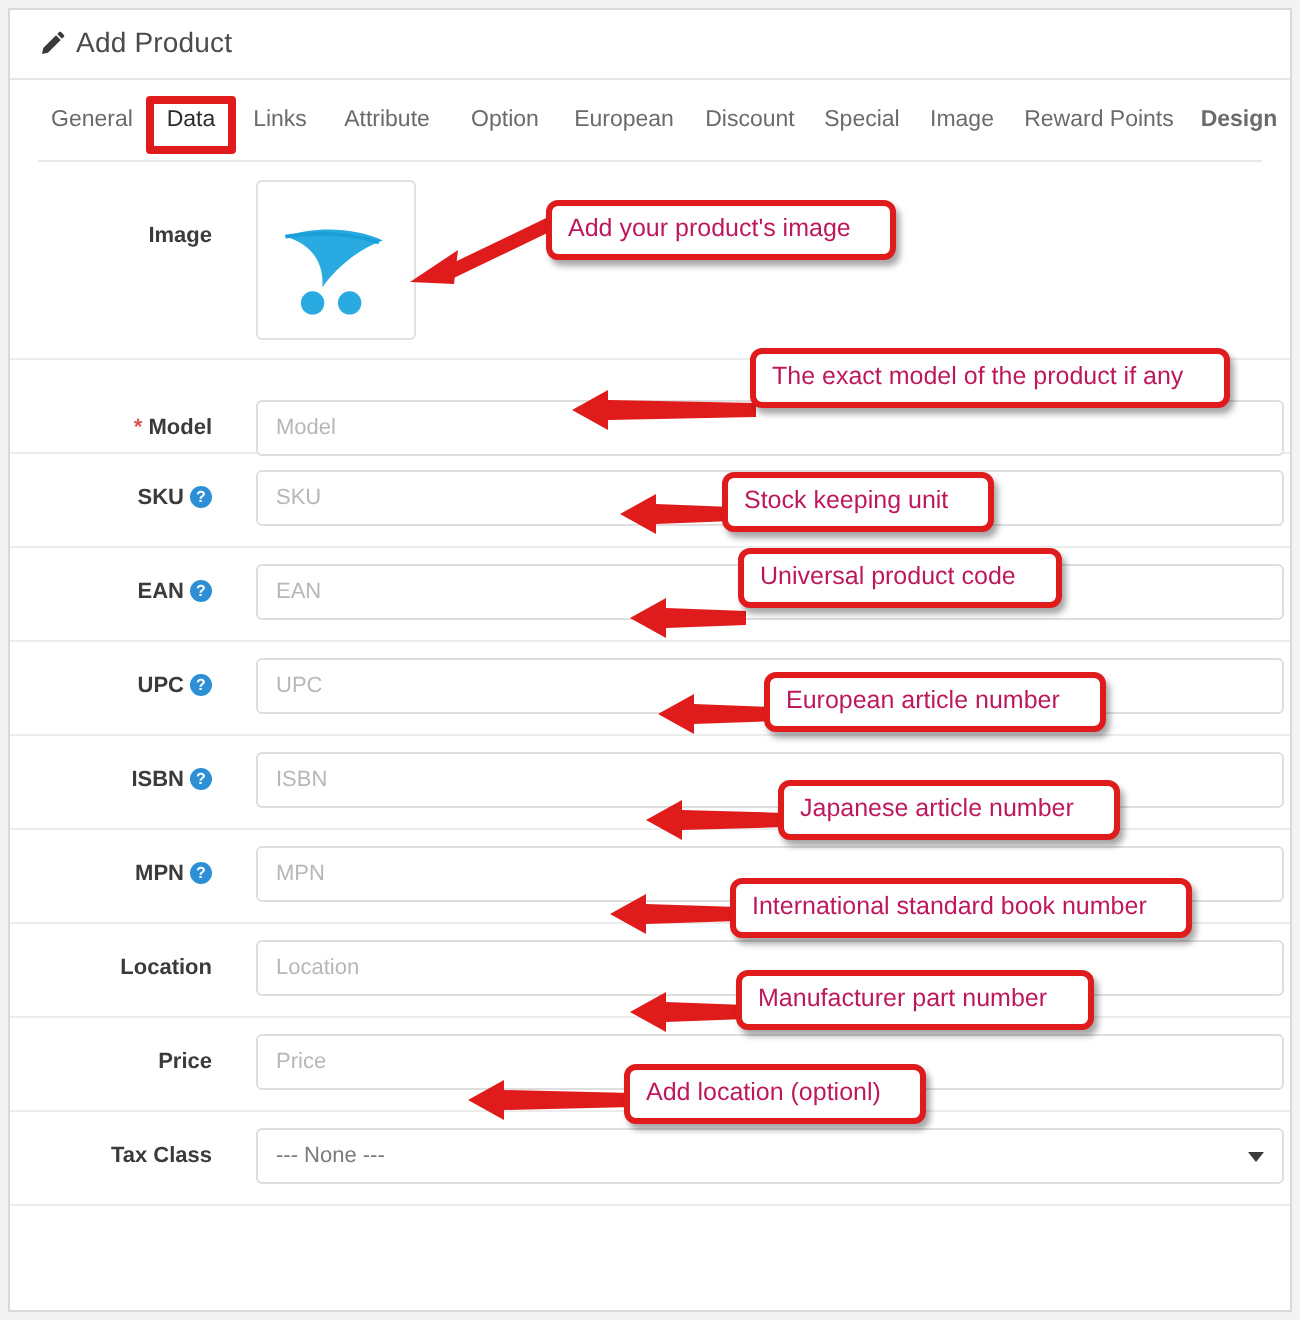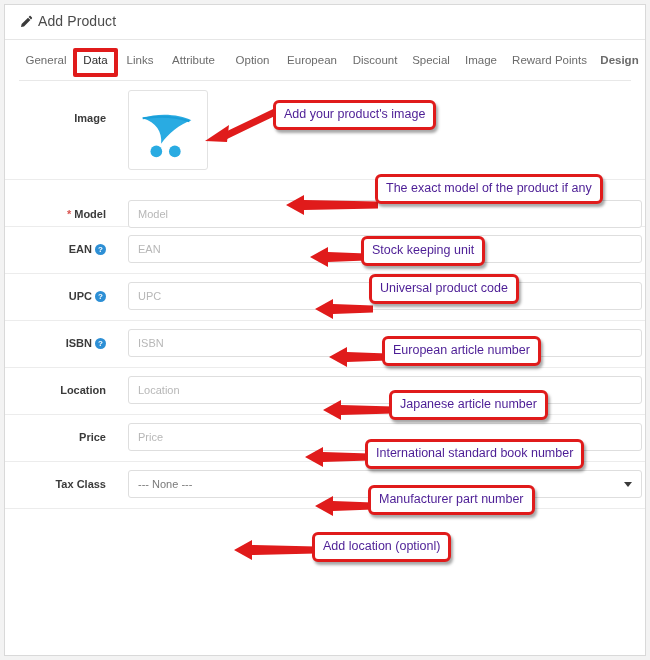--- a/index.html
+++ b/index.html
@@ -143,24 +143,24 @@
     background: #fff;
     cursor: pointer;
   }
 
   
   .anno {
     position: absolute;
     background: #ffffff;
     border: 3px solid #e01b1b;
     border-radius: 6px;
-    color: #4c1d95;
+    color: #be185d;
     font-size: 12.5px;
     line-height: 1;
-    padding: 5px 8px 6px 8px;
+    padding: 5px 20px 6px 8px;
     white-space: nowrap;
     box-shadow: 2px 3px 3px rgba(0,0,0,.35);
   }
   .arrow { position: absolute; }
 </style>
 </head>
 <body>
 
 <div id="screen">
   <div class="panel">
@@ -197,30 +197,38 @@
               <path d="M14 28 C32 25 50 27 62 31" stroke="#1a9fd9" stroke-width="2" fill="none"></path>
               <circle cx="28" cy="62" r="6" fill="#29abe2"></circle>
               <circle cx="47" cy="62" r="6" fill="#29abe2"></circle>
             </svg></div>
         </div>
         <div class="row" style="height: 47px;">
           <div class="lbl" style="top: 28px;"><span class="req">*</span> <span>Model</span></div>
           <input type="text" class="field" placeholder="Model" style="top: 20px;">
         </div>
         <div class="row" style="height: 47px;">
+          <div class="lbl" style="top: 16px;"><span>SKU</span><span class="help">?</span></div>
+          <input type="text" class="field" placeholder="SKU" style="top: 8px;">
+        </div>
+        <div class="row" style="height: 47px;">
           <div class="lbl" style="top: 16px;"><span>EAN</span><span class="help">?</span></div>
           <input type="text" class="field" placeholder="EAN" style="top: 8px;">
         </div>
         <div class="row" style="height: 47px;">
           <div class="lbl" style="top: 16px;"><span>UPC</span><span class="help">?</span></div>
           <input type="text" class="field" placeholder="UPC" style="top: 8px;">
         </div>
         <div class="row" style="height: 47px;">
           <div class="lbl" style="top: 16px;"><span>ISBN</span><span class="help">?</span></div>
           <input type="text" class="field" placeholder="ISBN" style="top: 8px;">
+        </div>
+        <div class="row" style="height: 47px;">
+          <div class="lbl" style="top: 16px;"><span>MPN</span><span class="help">?</span></div>
+          <input type="text" class="field" placeholder="MPN" style="top: 8px;">
         </div>
         <div class="row" style="height: 47px;">
           <div class="lbl" style="top: 16px;"><span>Location</span></div>
           <input type="text" class="field" placeholder="Location" style="top: 8px;">
         </div>
         <div class="row" style="height: 47px;">
           <div class="lbl" style="top: 16px;"><span>Price</span></div>
           <input type="text" class="field" placeholder="Price" style="top: 8px;">
         </div>
         <div class="row" style="height: 47px;">

